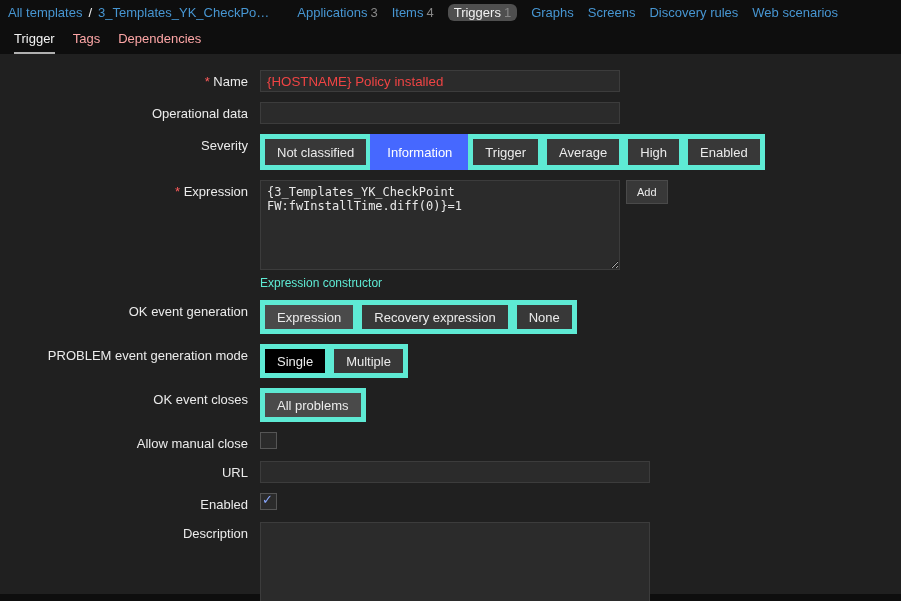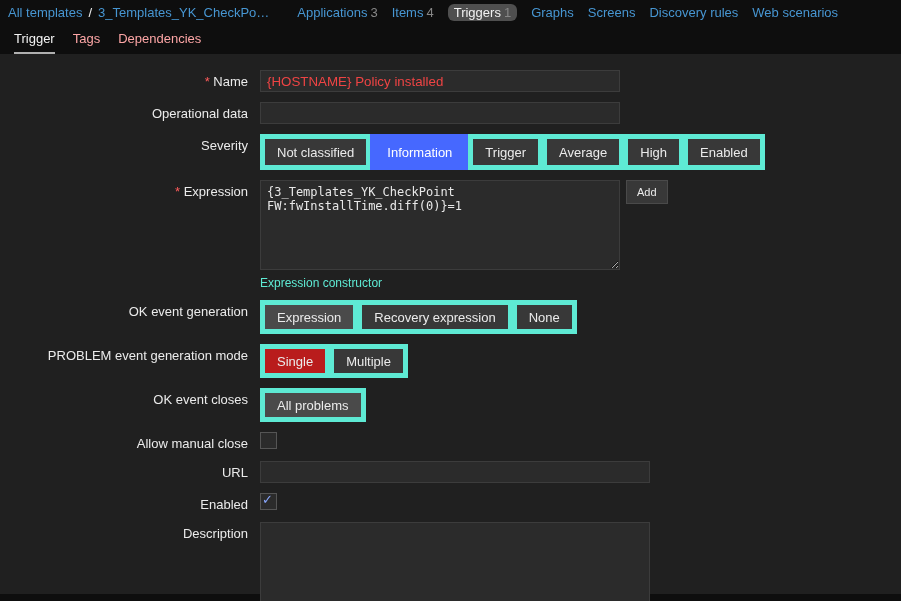--- a/index.html
+++ b/index.html
@@ -112,21 +112,21 @@
         <div class="sbtn">Recovery expression</div>
         <div class="sbtn">None</div>
       </div>
     </div>
   </div>
 
   <div class="row">
     <div class="lbl">PROBLEM event generation mode</div>
     <div class="ctrl">
       <div class="seg small">
-        <div class="sbtn" style="background:#b91c1c">Single</div>
+        <div class="sbtn" style="background:#000000">Single</div>
         <div class="sbtn">Multiple</div>
       </div>
     </div>
   </div>
 
   <div class="row">
     <div class="lbl">OK event closes</div>
     <div class="ctrl">
       <div class="seg small">
         <div class="sbtn" style="background:#4a4a4a">All problems</div>

